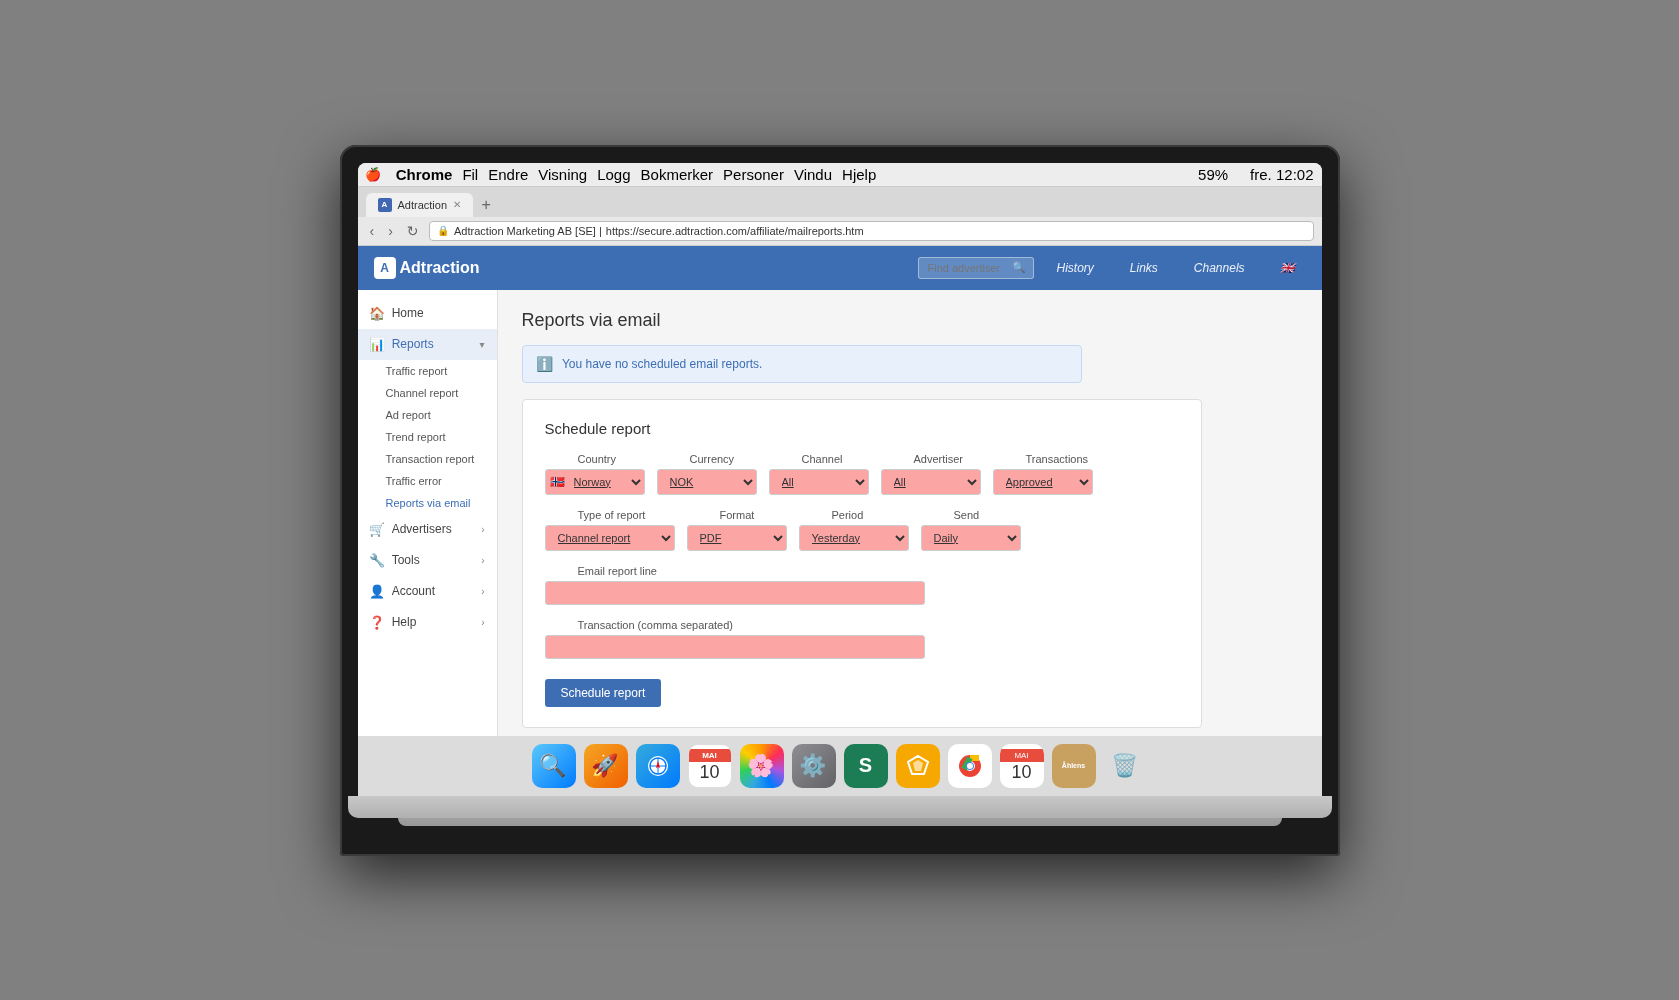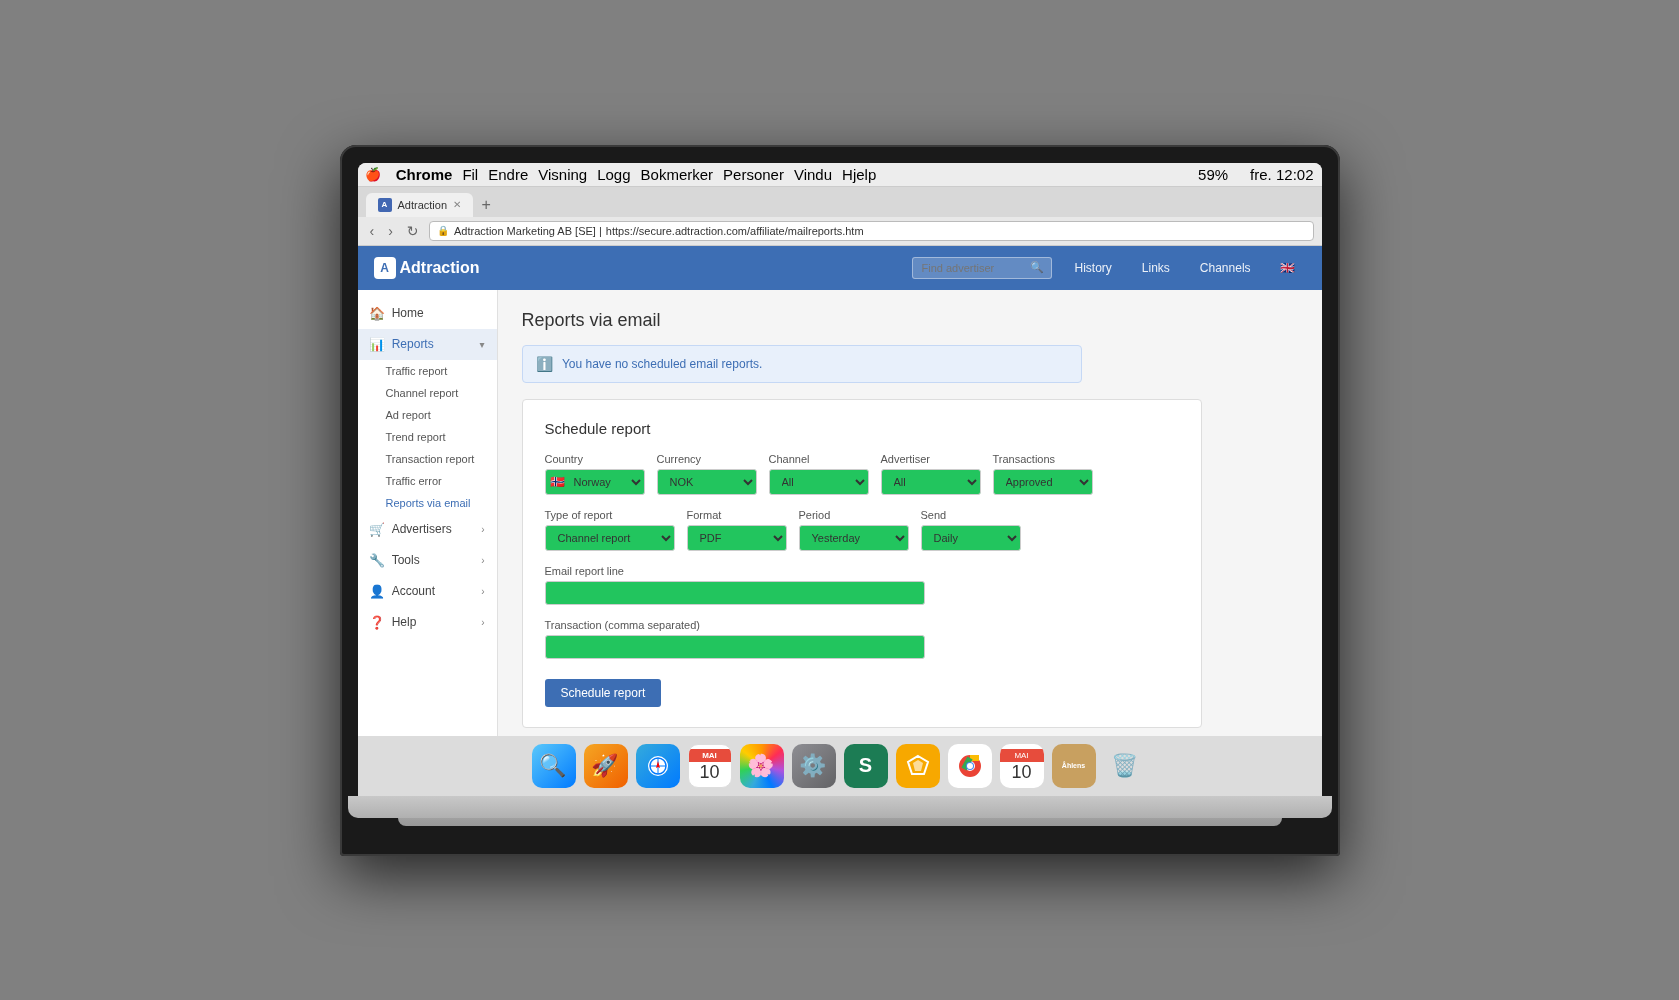--- a/index.html
+++ b/index.html
@@ -185,27 +185,28 @@
       align-items: center;
       gap: 12px;
     }
     .search-box {
       background: rgba(255,255,255,0.2);
       border: 1px solid rgba(255,255,255,0.4);
       border-radius: 3px;
       padding: 4px 28px 4px 8px;
       color: rgba(255,255,255,0.8);
       font-size: 11px;
-      width: 140px;
+      width: 116px;
       position: relative;
     }
     .header-nav {
       display: flex;
       align-items: center;
-      gap: 10px;
+      gap: 16px;
+      font-style: italic;
     }
     .header-nav-item {
       color: rgba(255,255,255,0.9);
       font-size: 12px;
       padding: 6px 10px;
       cursor: pointer;
       border-radius: 3px;
     }
 
     
@@ -299,29 +300,31 @@
     }
     .form-group {
       display: flex;
       flex-direction: column;
       gap: 4px;
     }
     .form-group label {
       font-size: 11px;
       color: #555;
       font-weight: 500;
+      margin-left: 33px;
     }
     .form-group select, .form-group input {
       border: 1px solid #ccc;
       border-radius: 3px;
       padding: 5px 8px;
       font-size: 11px;
       color: #333;
-      background: #22c55e;
+      background: #fca5a5;
       appearance: auto;
+      text-decoration: underline;
     }
     .form-group select { min-width: 100px; }
     .btn-primary {
       background: #3d6eb4;
       color: white;
       border: none;
       border-radius: 3px;
       padding: 7px 16px;
       font-size: 12px;
       cursor: pointer;

